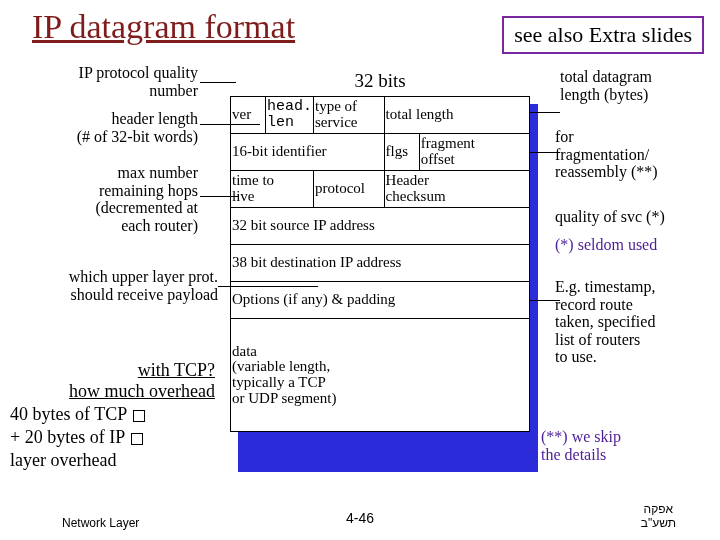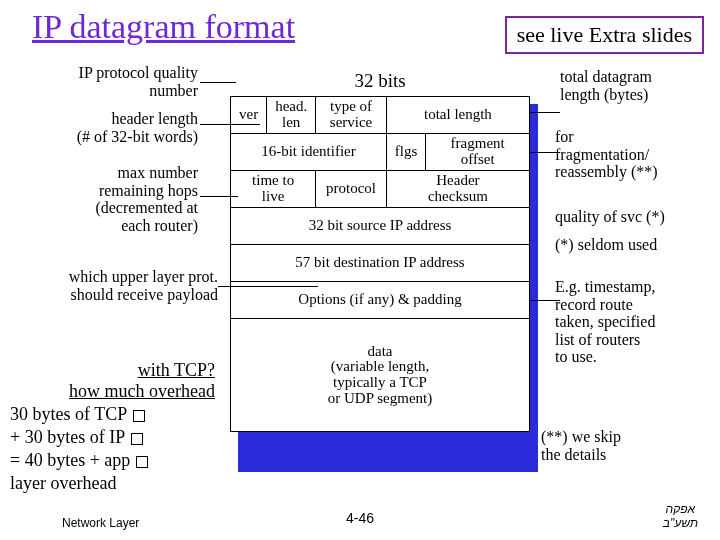--- a/index.html
+++ b/index.html
@@ -1,62 +1,62 @@
 <!DOCTYPE html>
 <html><head>
 <meta charset="utf-8">
 <style>
   html,body{margin:0;padding:0;width:720px;height:540px;background:#fff;font-family:"Comic Sans MS",cursive;color:#000;}
-  .title{font-size:34px;text-decoration:underline;color:#6d28d9;position:absolute;left:32px;top:8px;}
+  .title{font-size:34px;text-decoration:underline;color:#7f1d1d;position:absolute;left:32px;top:8px;}
   .see-also{position:absolute;right:16px;top:16px;border:2px solid #7a26a0;padding:4px 10px;font-family:"Times New Roman",serif;font-size:22px;color:#000;}
   .footer-left{position:absolute;left:30px;bottom:10px;font-family:Arial;font-size:12px;margin-left:32px;}
-  .footer-hebrew{position:absolute;right:22px;bottom:10px;font-family:Arial;font-size:12px;direction:rtl;text-align:center;font-style:italic;}
+  .footer-hebrew{position:absolute;right:44px;bottom:10px;font-family:Arial;font-size:12px;direction:rtl;text-align:center;}
   .page-num{position:absolute;left:50%;transform:translateX(-50%);bottom:14px;font-family:Arial;font-size:14px;}
 
   
   .ann{position:absolute;font-size:16px;line-height:1.1;text-align:right;}
 
   
   .annR{position:absolute;font-size:16px;line-height:1.1;text-align:left;}
-  .annR.red{color:#000000;}
+  .annR.red{color:#4c1d95;}
 
   
   .dg-wrap{position:absolute;left:230px;top:96px;width:300px;}
   .bits-label{position:absolute;left:230px;top:70px;width:300px;text-align:center;font-size:19px;}
   .shadow{position:absolute;left:238px;top:104px;width:300px;height:368px;background:#2b2bd9;}
 
   table.dg{border-collapse:collapse;width:300px;background:#fff;position:relative;}
-  table.dg td{border:1.5px solid #000;font-size:15px;text-align:center;padding:1px 8px;height:34px;line-height:1.05;}
+  table.dg td{border:1.5px solid #000;font-size:15px;padding:1px 1px;height:34px;line-height:1.05;}
   table.dg tr.tall td{height:110px;}
 
   
   .ovh{position:absolute;left:10px;top:360px;width:205px;}
   .ovh .u{text-decoration:underline;font-size:18px;display:block;text-align:right;}
   .ovh .line{font-size:18px;display:block;text-align:left;margin-top:2px;}
   .sq{display:inline-block;width:10px;height:10px;border:1px solid #000;margin-left:6px;vertical-align:middle;}
 
   
   .conn{position:absolute;border-top:1.5px solid #000;height:0;}
   .connR{position:absolute;border-top:1.5px solid #000;height:0;}
 </style>
 </head>
 <body>
 
 <div class="title">IP datagram format</div>
-<div class="see-also">see live Extra slides</div>
+<div class="see-also">see also Extra slides</div>
 
 <div class="bits-label">32 bits</div>
 
 <div class="shadow"></div>
 <div class="dg-wrap">
   <table class="dg">
     <tbody>
         <tr>
       <td style="width:12%">ver</td>
-      <td style="width: 14%; white-space: pre-line;">head.
+      <td style="width: 14%; white-space: pre-line; font-family: Liberation Mono, monospace;">head.
 len</td>
       <td style="width: 24%; white-space: pre-line;">type of
 service</td>
       <td colspan="2" style="width:50%">total length</td>
     </tr>
     <tr>
       <td colspan="3">16-bit identifier</td>
       <td style="width:12%">flgs</td>
       <td style="width: 38%; white-space: pre-line;">fragment
 offset</td>
@@ -65,21 +65,21 @@
       <td colspan="2" style="white-space: pre-line;">time to
 live</td>
       <td>protocol</td>
       <td colspan="2" style="white-space: pre-line;">Header
 checksum</td>
     </tr>
     <tr>
           <td colspan="5">32 bit source IP address</td>
         </tr>
     <tr>
-          <td colspan="5">57 bit destination IP address</td>
+          <td colspan="5">38 bit destination IP address</td>
         </tr>
     <tr>
           <td colspan="5">Options (if any) &amp; padding</td>
         </tr>
     <tr class="tall">
           <td colspan="5" style="white-space: pre-line;">data
 (variable length,
 typically a TCP
 or UDP segment)</td>
         </tr>
@@ -117,22 +117,21 @@
 <div class="conn" style="left:200px;top:124px;width:60px"></div>
 <div class="conn" style="left:200px;top:196px;width:38px"></div>
 <div class="conn" style="left:218px;top:286px;width:100px"></div>
 <div class="connR" style="left:530px;top:112px;width:30px"></div>
 <div class="connR" style="left:530px;top:152px;width:30px"></div>
 <div class="connR" style="left:530px;top:300px;width:30px"></div>
 
 <div class="ovh">
   <span class="u">with TCP?</span>
   <span class="u">how much overhead</span>
-  <span class="line"><span>30 bytes of TCP</span><span class="sq"></span></span>
-  <span class="line"><span>+ 30 bytes of IP</span><span class="sq"></span></span>
-  <span class="line"><span>= 40 bytes + app</span><span class="sq"></span></span>
+  <span class="line"><span>40 bytes of TCP</span><span class="sq"></span></span>
+  <span class="line"><span>+ 20 bytes of IP</span><span class="sq"></span></span>
   <span class="line">  layer overhead</span>
 </div>
 
 <div class="footer-left">Network Layer</div>
 <div class="page-num">4-46</div>
 <div class="footer-hebrew" style="white-space: pre-line;">אפקה
 תשע"ב</div>
 
 </body></html>

